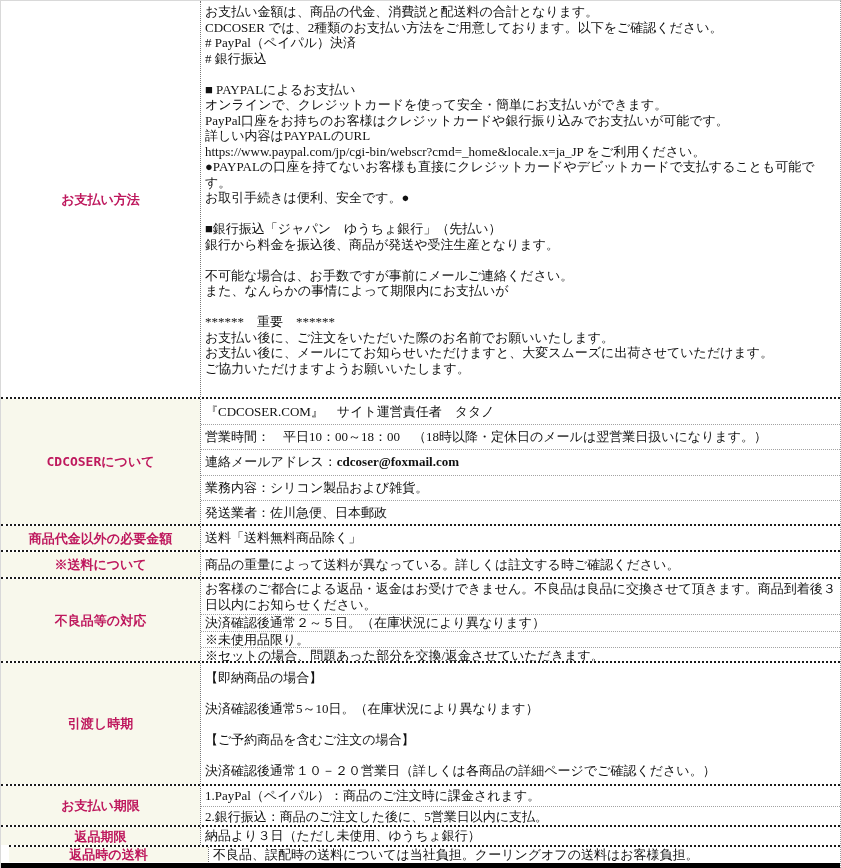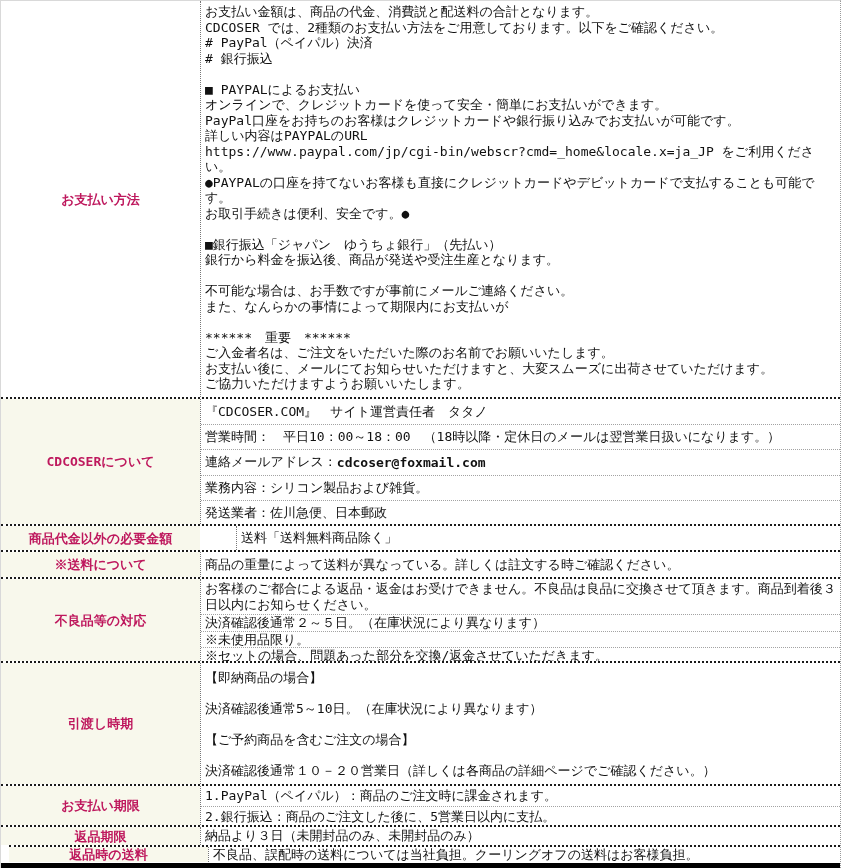--- a/index.html
+++ b/index.html
@@ -13,38 +13,38 @@
     width: 841px; height: 868px;
     border-top: 1px solid #d9d9d9;
     border-left: 1px solid #d9d9d9;
     border-right: 1px dotted #9a9a9a;
     display: flex; flex-direction: column;
   }
   .row { display: flex; width: 100%; overflow: hidden; }
   .row + .row { border-top: 2px dotted #1a1a1a; }
   .r1 { height: 396px; }
   .r2 { height: 127px; }
-  .r3 { height: 26px; gap: 36px; }
+  .r3 { height: 26px; }
   .r4 { height: 27px; justify-content: flex-end; }
   .r5 { height: 84px; }
   .r6 { height: 123px; }
   .r7 { height: 41px; }
   .r8 { height: 20px; }
   .r9 { height: 17px; margin-left: 8px; }
   .hcell {
     width: 199px; flex: 0 0 199px;
     background: #f8f8ec;
     font-weight: bold; color: #be185d;
     display: flex; align-items: center; justify-content: center;
     text-align: center; line-height: 15px; padding: 0 6px;
   }
   .r1 .hcell { background: #ffffff; }
   .ccell {
     flex: 1 1 auto; border-left: 1px dotted #777777;
-    overflow: hidden; min-width: 0;
+    overflow: hidden; min-width: 0; font-family: Liberation Serif, serif;
   }
   .line { min-height: 15.5px; line-height: 15.5px; }
   .pm-cell { padding: 3px 2px 0 4px; }
   .delivery-cell { padding: 7px 2px 0 4px; }
   .about-cell .subrow {
     height: 25.2px; display: flex; align-items: center; padding-left: 4px;
   }
   .about-cell .subrow + .subrow,
   .defect-cell .subrow + .subrow,
   .deadline-cell .subrow + .subrow { border-top: 1px dotted #a3a3a3; }
@@ -76,21 +76,21 @@
         <div class="line">●PAYPALの口座を持てないお客様も直接にクレジットカードやデビットカードで支払することも可能です。</div>
         <div class="line">お取引手続きは便利、安全です。●</div>
         <div class="line"></div>
         <div class="line">■銀行振込「ジャパン　ゆうちょ銀行」（先払い）</div>
         <div class="line">銀行から料金を振込後、商品が発送や受注生産となります。</div>
         <div class="line"></div>
         <div class="line">不可能な場合は、お手数ですが事前にメールご連絡ください。</div>
         <div class="line">また、なんらかの事情によって期限内にお支払いが</div>
         <div class="line"></div>
         <div class="line">******　重要　******</div>
-        <div class="line">ご入金者名は、ご注文をいただいた際のお名前でお願いいたします。</div>
+        <div class="line">お支払い後に、ご注文をいただいた際のお名前でお願いいたします。</div>
         <div class="line">お支払い後に、メールにてお知らせいただけますと、大変スムーズに出荷させていただけます。</div>
         <div class="line">ご協力いただけますようお願いいたします。</div>
       </div>
   </div>
 
   <div class="row r2">
     <div class="hcell">CDCOSERについて</div>
     <div class="ccell about-cell">
       <div class="subrow">
         <span>『CDCOSER.COM』　サイト運営責任者　タタノ</span>
@@ -152,21 +152,21 @@
     <div class="hcell">お支払い期限</div>
     <div class="ccell deadline-cell">
         <div class="subrow">1.PayPal（ペイパル）：商品のご注文時に課金されます。</div>
         <div class="subrow">2.銀行振込：商品のご注文した後に、5営業日以内に支払。</div>
       </div>
   </div>
 
   <div class="row r8">
     <div class="hcell">返品期限</div>
     <div class="ccell simple-cell">
-      <span>納品より３日（未開封品のみ、未開封品のみ）</span>
+      <span>納品より３日（ただし未使用、ゆうちょ銀行）</span>
     </div>
   </div>
 
   <div class="row r9">
     <div class="hcell">返品時の送料</div>
     <div class="ccell simple-cell">
       <span>不良品、誤配時の送料については当社負担。クーリングオフの送料はお客様負担。</span>
     </div>
   </div>
 

